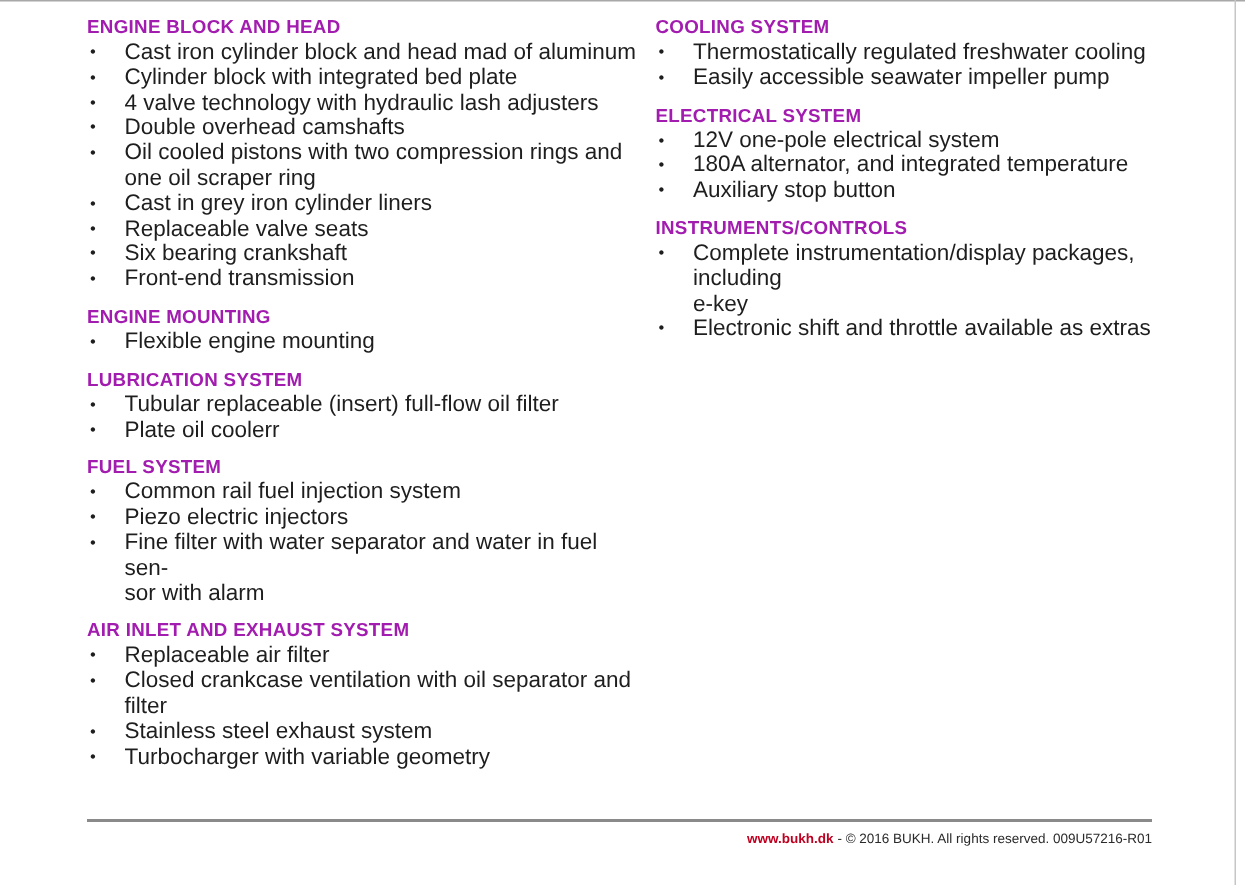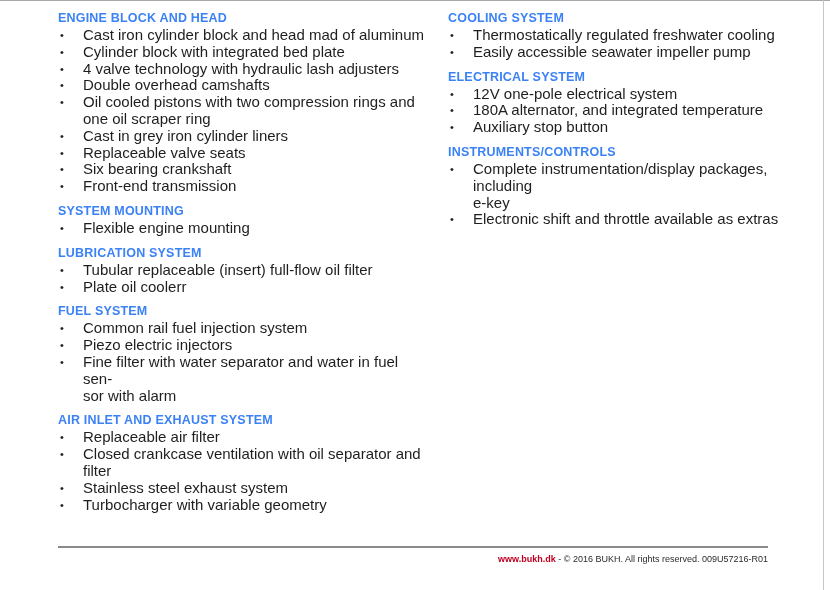--- a/index.html
+++ b/index.html
@@ -26,28 +26,28 @@
     position: absolute;
     left: 823px; top: 0;
     width: 1px; height: 590px;
     background: #c6c6c6;
   }
   .col {
     position: absolute;
     top: 11px;
   }
   .col-left  { left: 58px;  width: 372px; }
-  .col-right { left: 448px; width: 372px; }
+  .col-right { left: 437px; width: 372px; }
   .sec-title {
     margin: 9px 0 2px 0;
     font-size: 12.5px;
     line-height: 14px;
     font-weight: 700;
     letter-spacing: 0.2px;
-    color: #3b82f6;
+    color: #a21caf;
   }
   .col .sec-title:first-child { margin-top: 0; }
   .sec-list {
     list-style: none;
     margin: 0;
     padding: 0;
   }
   .sec-item {
     position: relative;
     padding-left: 25px;
@@ -106,21 +106,21 @@
         <li class="sec-item">Cylinder block with integrated bed plate</li>
         <li class="sec-item">4 valve technology with hydraulic lash adjusters</li>
         <li class="sec-item">Double overhead camshafts</li>
         <li class="sec-item">Oil cooled pistons with two compression rings and
 one oil scraper ring</li>
         <li class="sec-item">Cast in grey iron cylinder liners</li>
         <li class="sec-item">Replaceable valve seats</li>
         <li class="sec-item">Six bearing crankshaft</li>
         <li class="sec-item">Front-end transmission</li>
       </ul>
-      <h2 class="sec-title">SYSTEM MOUNTING</h2>
+      <h2 class="sec-title">ENGINE MOUNTING</h2>
       <ul class="sec-list">
         <li class="sec-item">Flexible engine mounting</li>
       </ul>
       <h2 class="sec-title">LUBRICATION SYSTEM</h2>
       <ul class="sec-list">
         <li class="sec-item">Tubular replaceable (insert) full-flow oil filter</li>
         <li class="sec-item">Plate oil coolerr</li>
       </ul>
       <h2 class="sec-title">FUEL SYSTEM</h2>
       <ul class="sec-list">

